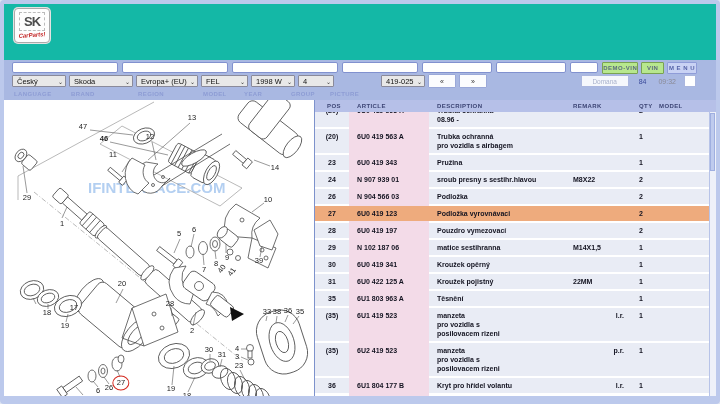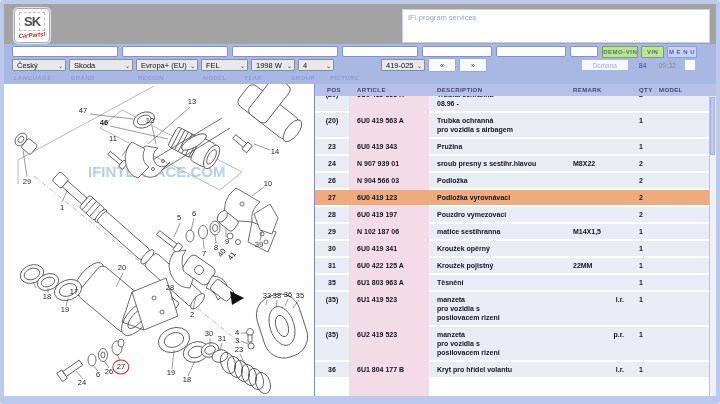--- a/index.html
+++ b/index.html
@@ -1,19 +1,19 @@
 <!DOCTYPE html>
 <html><head>
 <meta charset="utf-8">
 <style>
   html,body{margin:0;padding:0;background:#dfe5f2;font-family:"Liberation Sans",sans-serif;}
   .page{position:relative;width:720px;height:404px;box-sizing:border-box;margin:0 auto;
         background:#fff;border:4px solid #bcc9ec;border-bottom-width:8px;border-radius:4px;overflow:hidden;}
   
-  .topbar{height:40px;background:#a3a3a3;position:relative;}
+  .topbar{height:56px;background:#14b8a6;position:relative;}
   .logo{position:absolute;left:10px;top:4px;width:34px;height:33px;background:#fdfdfd;
         border:1px solid #aaa;border-radius:4px;box-shadow:0 0 0 1px #e3e3e3;text-align:center;}
   .logo-sk{font-size:13px;font-weight:bold;color:#4e4e4e;letter-spacing:-1px;line-height:17px;display:block;margin-top:3px;border:1px dashed #bbb;width:24px;margin-left:4px;}
   .logo-sub{display:block;font-size:6px;color:#c22323;font-style:italic;transform:rotate(-4deg);margin-top:1px;font-weight:bold;}
   .ifi-box{position:absolute;left:398px;top:5px;width:306px;height:32px;border:1px solid #c6d1ec;background:#fff;}
   .ifi-box span{display:block;padding:3px 0 0 5px;font-size:7.5px;color:#96a2c2;}
   
   .toolbar{height:40px;background:#a9b8e2;padding:1px 16px 0 0;box-sizing:border-box;}
   .trow{display:flex;align-items:center;padding-left:8px;}
   .trow.inputs{height:13px;}
@@ -76,23 +76,20 @@
 </style>
 </head>
 <body>
 
 <div class="page">
 
   <div class="topbar">
     <div class="logo">
       <span class="logo-sk">SK</span>
       <span class="logo-sub">CarParts!</span>
-    </div>
-    <div class="ifi-box">
-      <span>IFI program services</span>
     </div>
   </div>
 
   <div class="toolbar">
     <div class="trow inputs">
       <div style="display:flex;" id="inputs-wrap">
           <input class="tb-input" style="width: 104px;">
           <input class="tb-input" style="width: 104px;">
           <input class="tb-input" style="width: 104px;">
           <input class="tb-input" style="width: 74px;">

